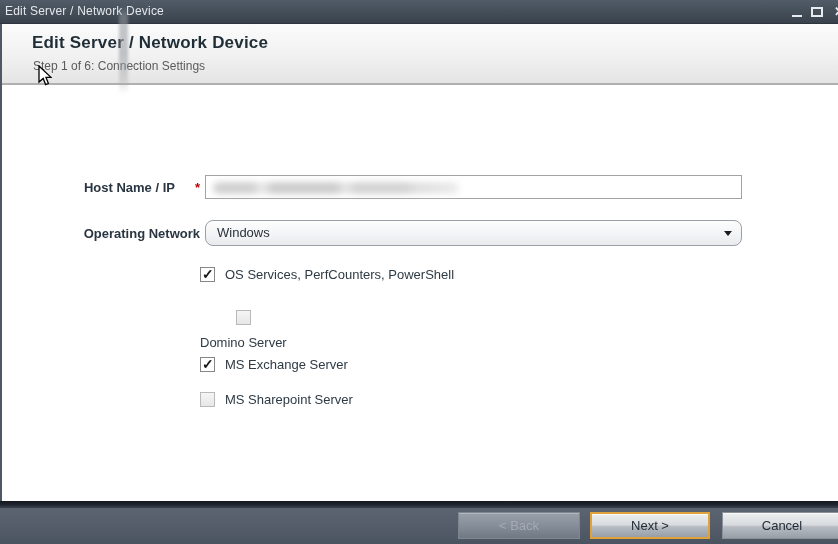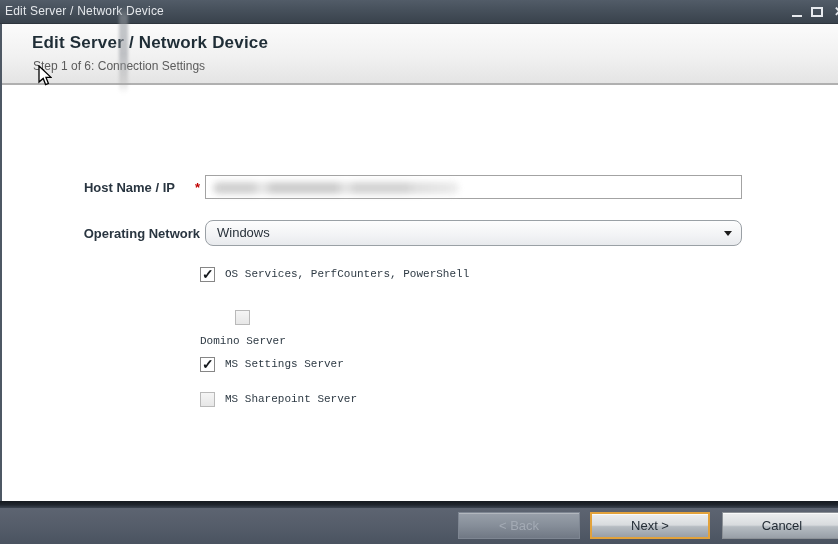--- a/index.html
+++ b/index.html
@@ -115,21 +115,21 @@
   }
   .cb-row[data-checked="true"] .checkbox {
     border:1px solid #868686; background:#ffffff;
   }
   .check-icon {
     position:absolute; left:1px; top:-2px;
     font-size:14px; font-weight:bold; color:#15191d; line-height:16px;
     display:none;
   }
   .cb-row[data-checked="true"] .check-icon { display:block; }
-  .cb-label { font-size:11px; color:#2e3a44; white-space:nowrap;font-family:Liberation Mono, monospace; }
+  .cb-label { font-size:13px; color:#2e3a44; white-space:nowrap; }
 
   
   .footer-band {
     position:absolute; left:0; top:501px; width:838px; height:7px;
     background:linear-gradient(180deg,#15191f 0%,#20262e 55%,#3c4450 100%);
   }
   .footer {
     position:absolute; left:0; top:508px; width:838px; height:36px;
     background:linear-gradient(180deg,#5d6471 0%,#545c69 55%,#4a5360 100%);
   }
@@ -215,21 +215,21 @@
     <span class="checkbox">
       
     </span>
     <span class="cb-label">Domino Server</span>
   </div>
 
   <div class="cb-row cb-row-2" data-checked="true">
     <span class="checkbox">
       <span class="check-icon">✓</span>
     </span>
-    <span class="cb-label">MS Settings Server</span>
+    <span class="cb-label">MS Exchange Server</span>
   </div>
 
   <div class="cb-row cb-row-3" data-checked="false">
     <span class="checkbox">
       
     </span>
     <span class="cb-label">MS Sharepoint Server</span>
   </div>
 
   <div class="footer-band"></div>

